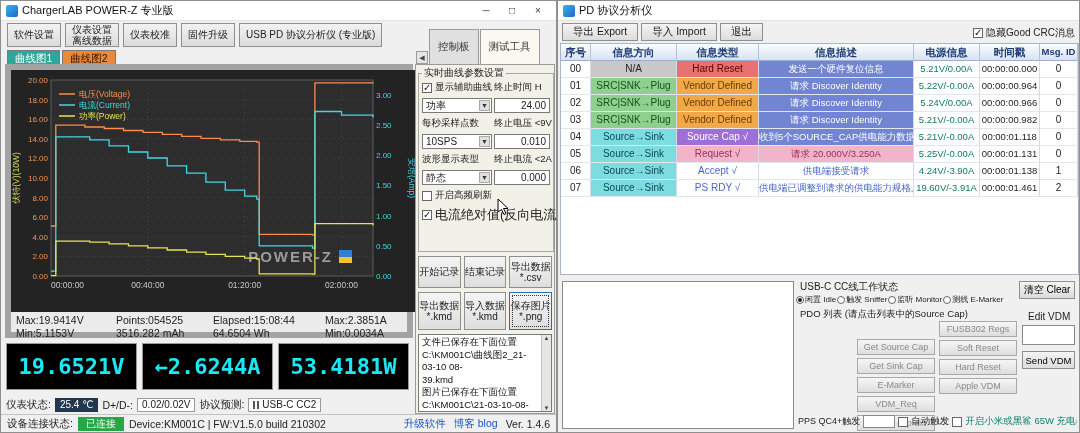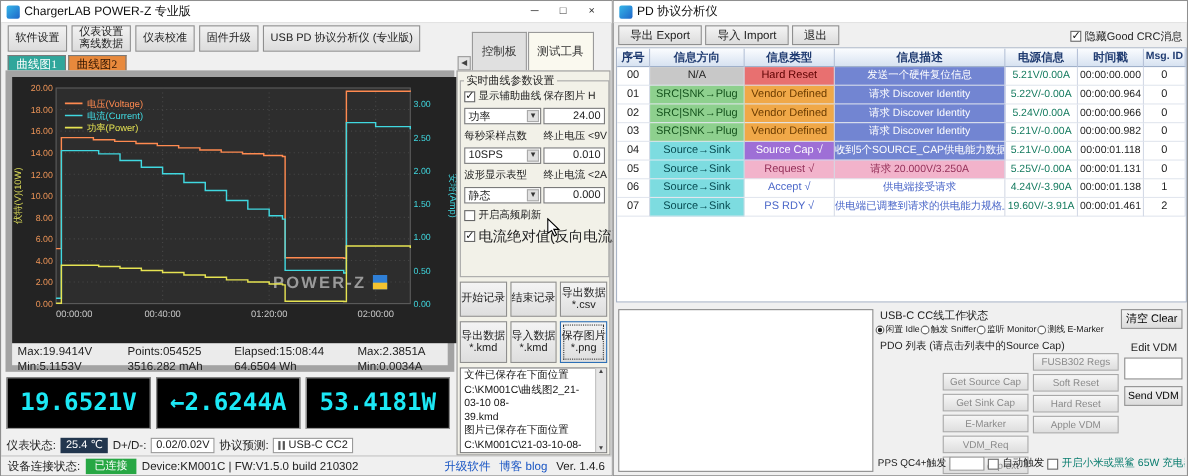--- a/index.html
+++ b/index.html
@@ -9,21 +9,21 @@
 #win-left{left:0;top:0;width:557px;height:433px;}
 #win-pd{left:557px;top:0;width:523px;height:433px;}
 .titlebar{height:20px;background:#fff;display:flex;align-items:center;padding:0 5px;border-bottom:1px solid #e3e3e3;}
 .titlebar .ttl{font-size:11px;color:#111;margin-left:4px;white-space:nowrap;}
 .appicon{width:12px;height:12px;border-radius:2px;background:linear-gradient(135deg,#35b6e8,#1f66c9);flex:none;}
 .winbtns{margin-left:auto;display:flex;}
 .winbtn{width:26px;height:18px;text-align:center;line-height:17px;font-size:10px;color:#333;}
 .toolbar{position:absolute;left:0;top:20px;right:0;height:28px;display:flex;gap:4px;padding:2px 6px;align-items:stretch;}
 .tbtn{background:linear-gradient(#f2f2f2,#dcdcdc);border:1px solid #8f8f8f;font-size:10px;line-height:1.15;padding:1px 6px;white-space:pre-line;display:flex;align-items:center;justify-content:center;text-align:center;color:#222;font-family:inherit;}
 .curve-tabs{position:absolute;left:6px;top:49px;display:flex;gap:2px;}
-.ctab{font-size:10.5px;padding:1px 7px;border:1px solid #7a7a7a;border-bottom:none;font-family:Liberation Serif, serif;}
+.ctab{font-size:10.5px;padding:1px 7px;border:1px solid #7a7a7a;border-bottom:none;}
 .ctab.t1{background:#2fa69b;color:#fff;}
 .ctab.t2{background:#e8893c;color:#301500;}
 #chart-frame{position:absolute;left:4px;top:63px;width:408px;height:274px;border:6px solid #a3a3a3;background:#ebebeb;}
 #chart-sv{display:block;background:#232323;}
 #chart-stats{padding:2px 5px;}
 .statrow{display:grid;grid-template-columns:100px 97px 112px auto;font-size:10.5px;line-height:13px;color:#222;}
 .disp{position:absolute;top:342px;width:131px;height:47px;background:#000;border:1px solid #9a9a9a;color:#1ce8f5;font-family:"DejaVu Sans Mono","Liberation Mono",monospace;font-weight:bold;font-size:22px;display:flex;align-items:center;justify-content:center;white-space:nowrap;}
 #disp-v{left:5px}#disp-a{left:141px}#disp-w{left:277px}
 #meter-row{position:absolute;left:5px;top:396px;width:405px;height:16px;display:flex;align-items:center;gap:4px;font-size:10.5px;}
 .badge-dark{background:#22364e;color:#fff;padding:0 5px;height:14px;line-height:14px;font-size:10px;}
@@ -227,21 +227,21 @@
       </div>
       <div class="sp-page"></div>
 
       <fieldset id="params">
         <legend>实时曲线参数设置</legend>
         <div class="pgrid">
           <span class="cbwrap">
               <span class="cb checked"></span>
               <span>显示辅助曲线</span>
             </span>
-          <span class="lab">保存图片 H</span>
+          <span class="lab">终止时间 H</span>
 
           <span class="selbox">
               <span>功率</span>
               <span class="arr">▼</span>
             </span>
           <span class="inpbox">24.00</span>
 
           <span class="lab">每秒采样点数</span>
           <span class="lab">终止电压 &lt;9V</span>
 

